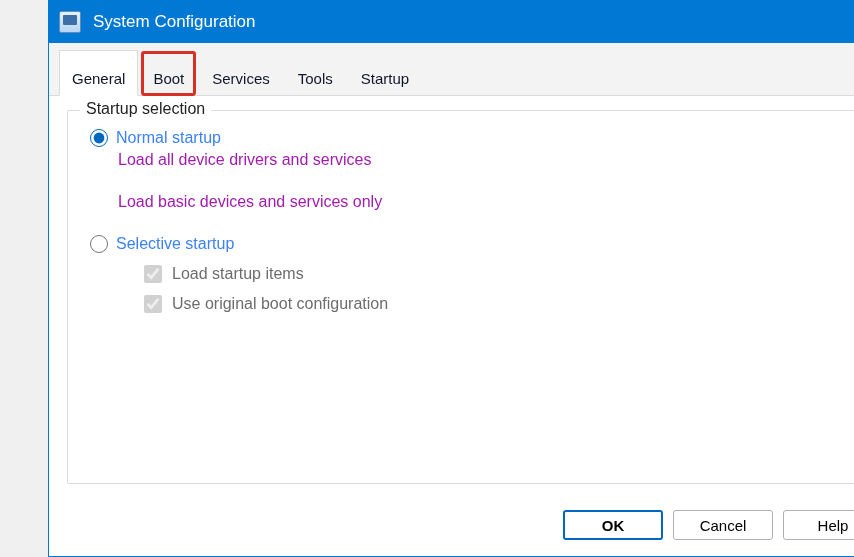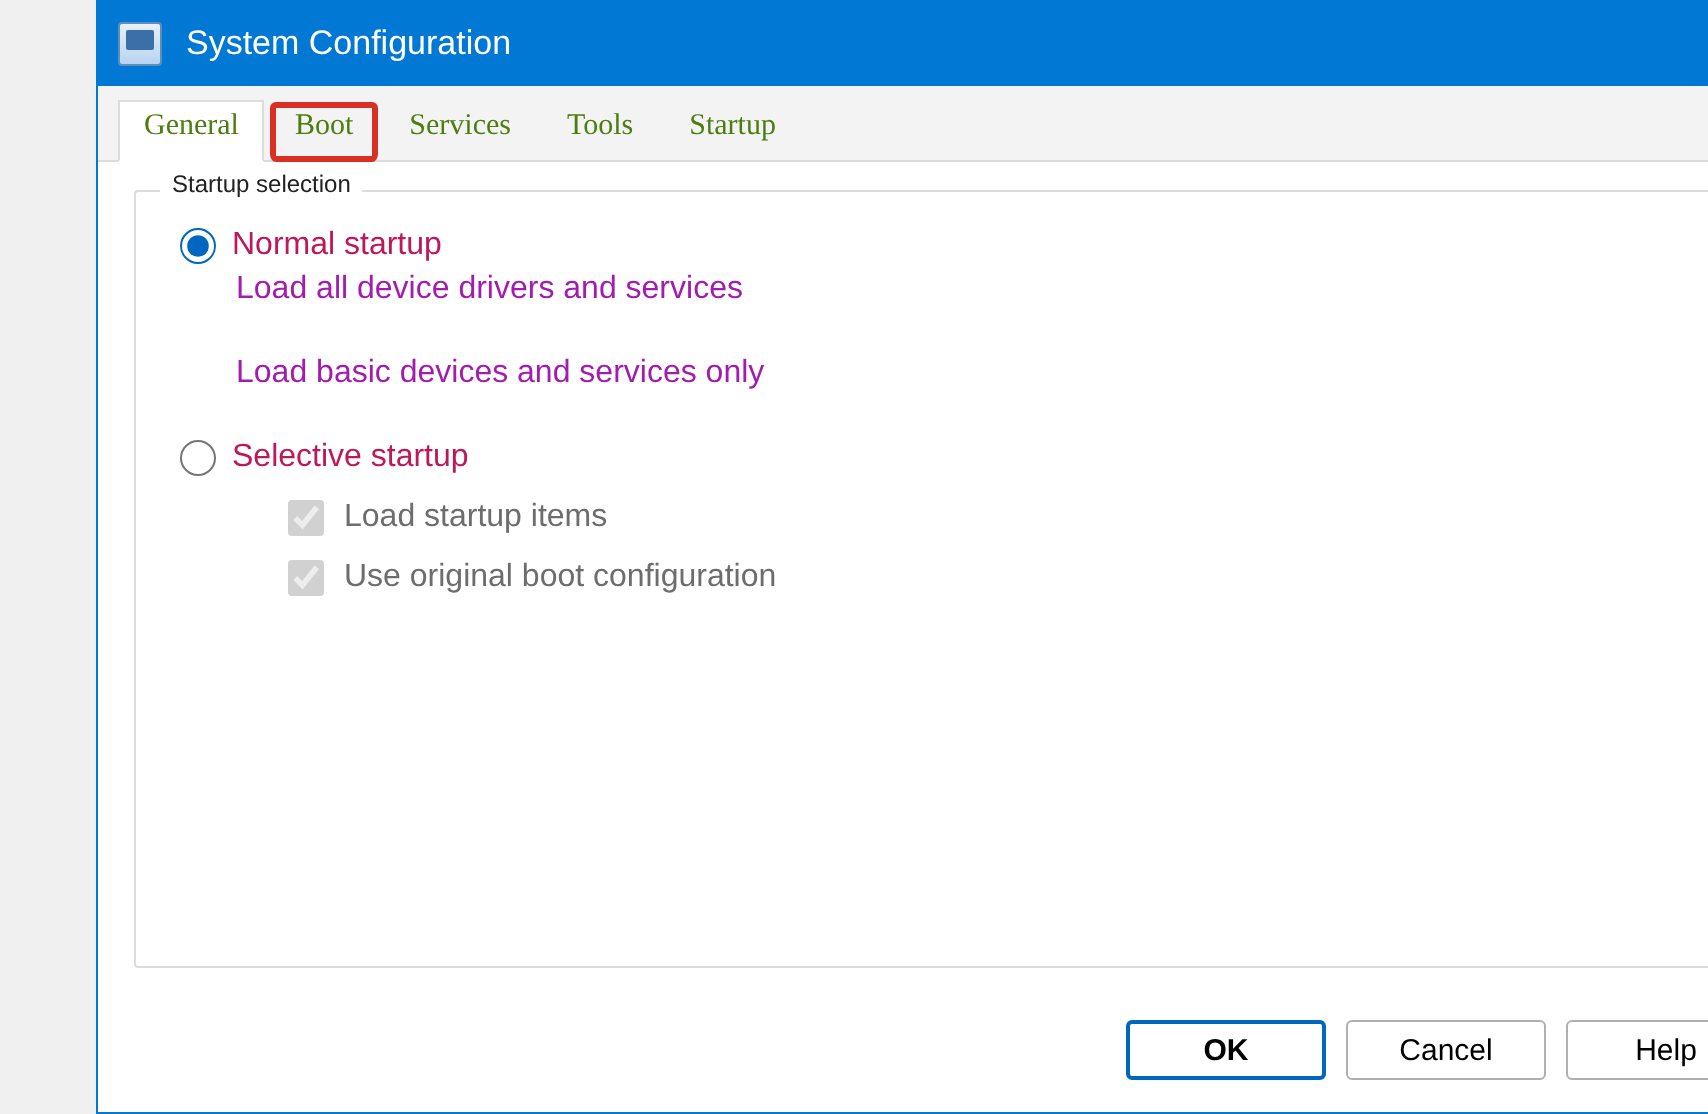--- a/index.html
+++ b/index.html
@@ -60,29 +60,28 @@
     }
     .close-btn svg { stroke: #fff; stroke-width: 1.3; }
     .tabstrip {
       display: flex;
       background: #f3f3f3;
       border-bottom: 1px solid #dcdcdc;
       padding: 6px 10px 0 10px;
       gap: 2px;
     }
     .tab {
-      padding: 4px 12px 8px;
+      padding: 19px 12px 8px;
       font-size: 15px;
-      color: #4d7c0f;
+      color: #0f172a;
       cursor: pointer;
       border: 1px solid transparent;
       border-bottom: none;
       position: relative;
       top: 1px;
-      font-family: Liberation Serif, serif;
     }
     .tab.active {
       background: #fff;
       border-color: #dcdcdc;
       border-bottom: 1px solid #fff;
     }
     .tab.highlighted {
       box-shadow: 0 0 0 3px #d93025 inset;
       border-radius: 4px;
     }
@@ -99,38 +98,38 @@
       padding: 18px 22px 18px 22px;
       position: relative;
       flex: 1;
     }
     .group-label {
       position: absolute;
       top: -11px;
       left: 12px;
       background: #fff;
       padding: 0 6px;
-      font-size: 12px;
+      font-size: 16px;
       color: #222;
     }
     .radio-row {
       display: flex;
       align-items: center;
       gap: 8px;
       margin-bottom: 4px;
     }
     .radio-row input[type=radio] {
       width: 18px;
       height: 18px;
       accent-color: #0067c0;
       cursor: pointer;
     }
     .radio-label {
       font-size: 16px;
-      color: #be185d;
+      color: #3b82f6;
       cursor: pointer;
     }
     .radio-desc {
       font-size: 16px;
       color: #a21caf;
       margin: 2px 0 24px 28px;
     }
     .check-row {
       display: flex;
       align-items: center;

